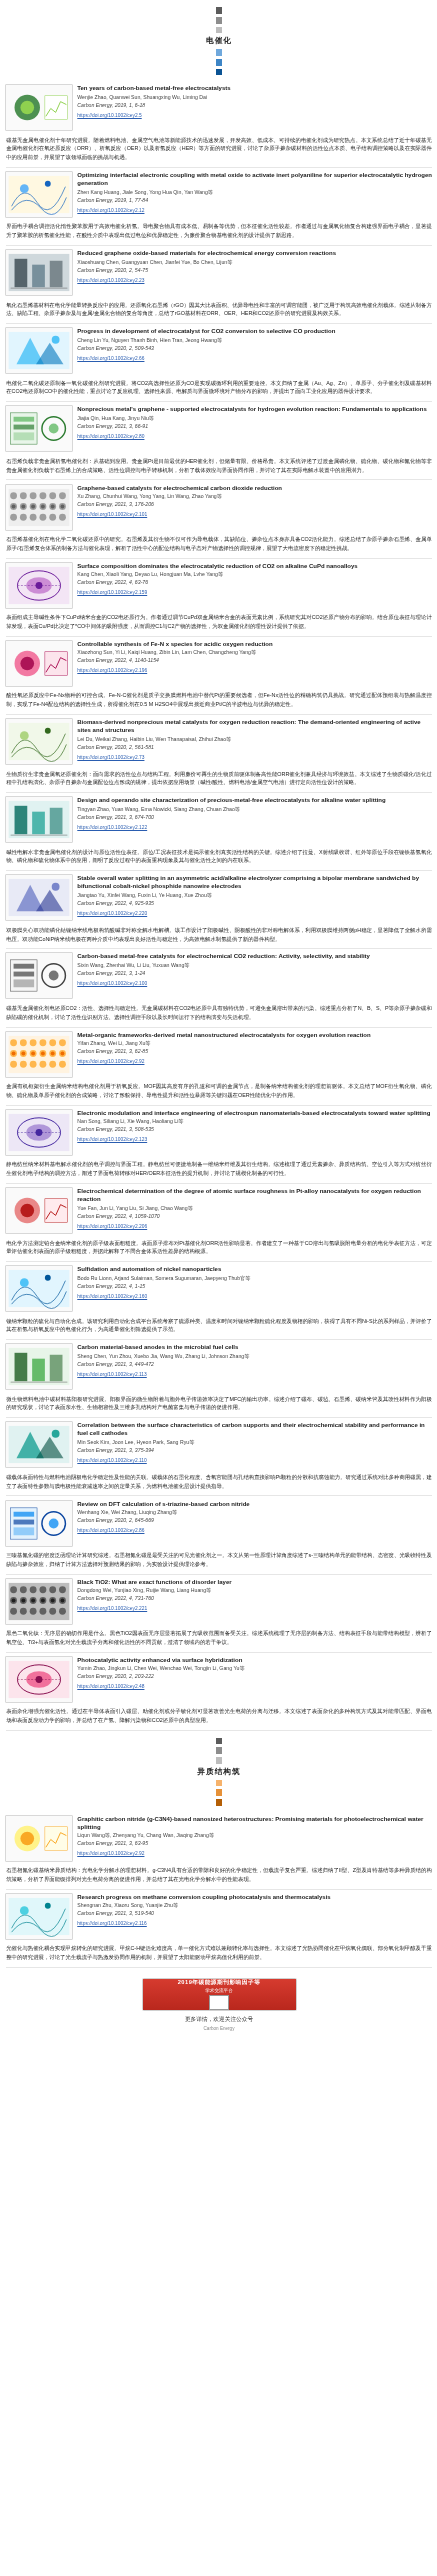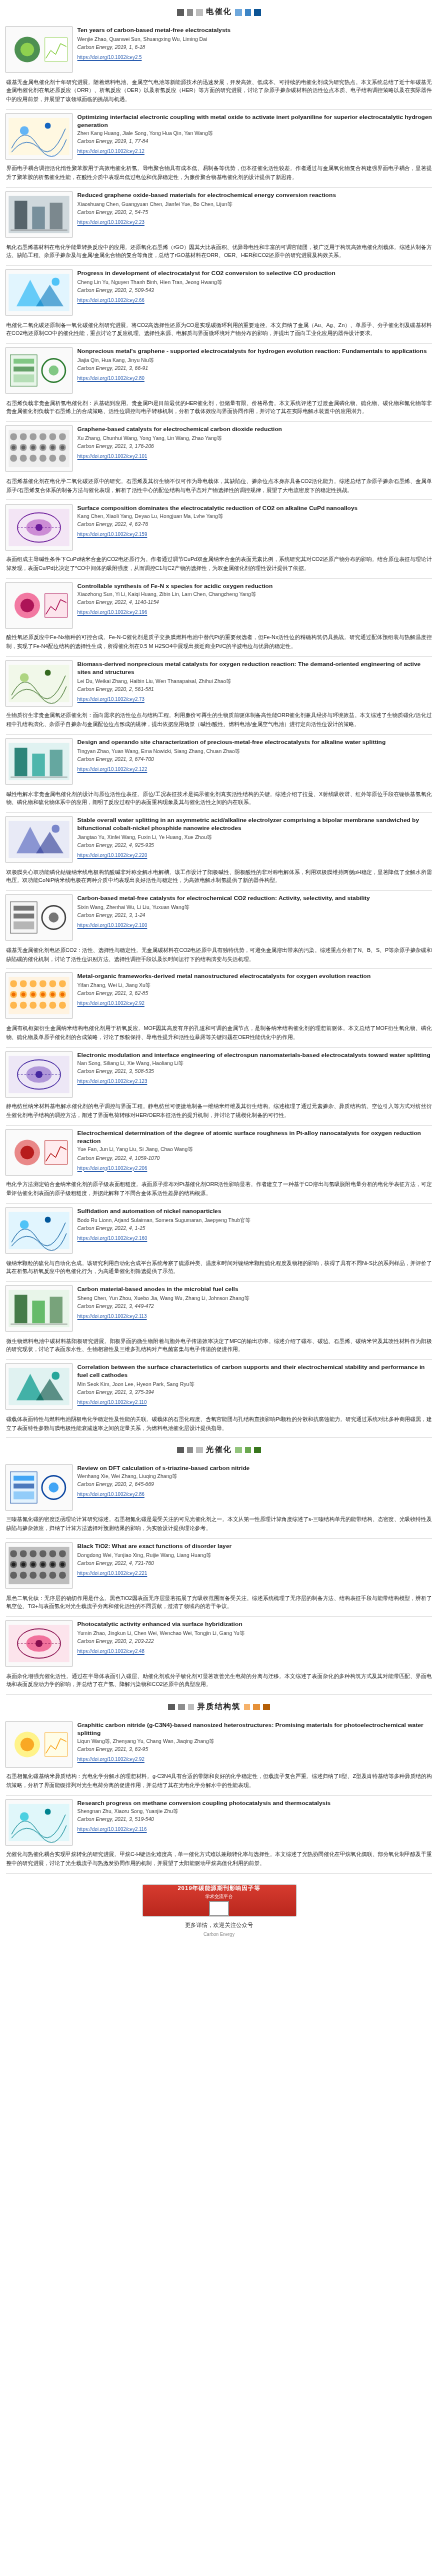--- a/index.html
+++ b/index.html
@@ -16,20 +16,21 @@
     padding: 0 0 5.2px 0;
   }
 
   
   .section-header {
     display: flex;
     align-items: center;
     justify-content: center;
     gap: 3px;
     padding: 7.2px 0 5.2px 0;
+    flex-direction: column;
   }
   .sq {
     width: 6.7px; height: 6.7px; display: inline-block;
   }
   .section-title {
     font-size: 7.7px;
     font-weight: bold;
     color: #222;
     letter-spacing: 1px;
   }
@@ -476,29 +477,20 @@
              <polygon points="20,74 48,20 76,74" fill="#26a69a" opacity="0.85"></polygon>
              <polygon points="60,74 88,30 116,74" fill="#004d40" opacity="0.6"></polygon>
              <circle cx="100" cy="24" r="8" fill="#26a69a"></circle>
             </svg>
           </div>
           <div class="entry-body"><p class="entry-title">Correlation between the surface characteristics of carbon supports and their electrochemical stability and performance in fuel cell cathodes</p><p class="entry-authors">Min Seok Kim, Joon Lee, Hyeon Park, Sang Ryu等</p><p class="entry-journal">Carbon Energy, 2021, 3, 375-394</p><a class="entry-link" href="#">https://doi.org/10.1002/cey2.110</a></div>
         </div>
         <div class="entry-cn">碳载体表面特性与燃料电池阴极电化学稳定性及性能的关联。碳载体的石墨化程度、含氧官能团与孔结构直接影响Pt颗粒的分散和抗腐蚀能力。研究通过系统对比多种商用碳黑，建立了表面特性参数与膜电极性能衰减速率之间的定量关系，为燃料电池催化层设计提供指导。</div>
         <div class="divider"></div>
       </div>
-      <div class="section-header">
-        <span class="sq" style="background: rgb(91, 91, 91);"></span>
-        <span class="sq" style="background: rgb(141, 141, 141);"></span>
-        <span class="sq" style="background: rgb(189, 189, 189);"></span>
-        <span class="section-title">光催化</span>
-        <span class="sq" style="background: rgb(147, 196, 125);"></span>
-        <span class="sq" style="background: rgb(106, 168, 79);"></span>
-        <span class="sq" style="background: rgb(56, 118, 29);"></span>
-      </div>
       <div>
         <div class="entry">
           <div class="thumb">
             <svg viewBox="0 0 132 92" xmlns="http://www.w3.org/2000/svg">
               <rect x="8" y="14" width="54" height="64" fill="#e3f2fd" stroke="#0d47a1"></rect>
              <rect x="14" y="22" width="42" height="10" fill="#42a5f5"></rect>
              <rect x="14" y="38" width="42" height="10" fill="#0d47a1" opacity="0.7"></rect>
              <rect x="14" y="54" width="42" height="16" fill="#42a5f5" opacity="0.5"></rect>
              <circle cx="96" cy="46" r="24" fill="none" stroke="#0d47a1" stroke-width="3"></circle>
              <circle cx="96" cy="46" r="10" fill="#42a5f5"></circle>

